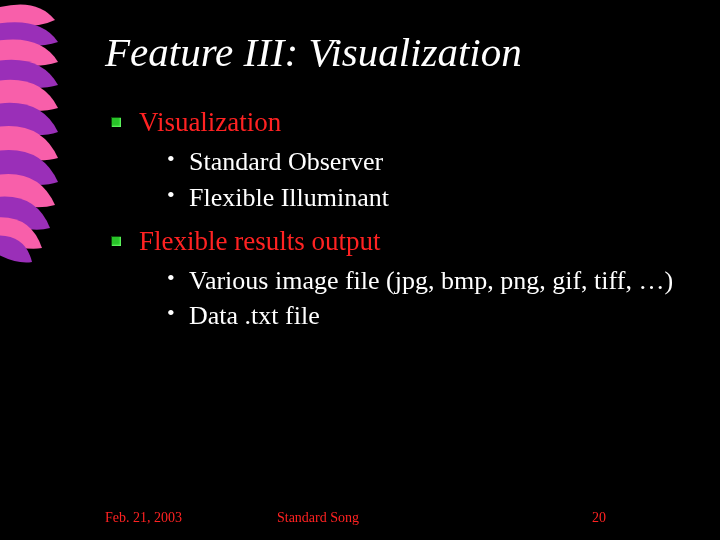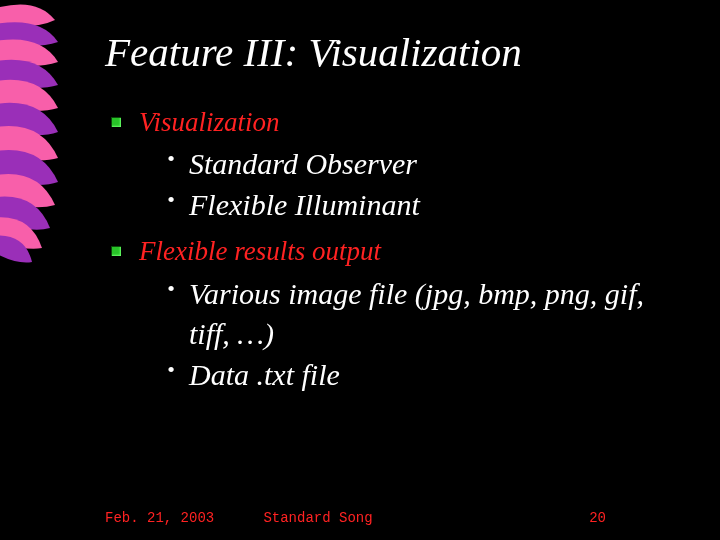--- a/index.html
+++ b/index.html
@@ -34,42 +34,41 @@
     list-style: none;
     padding-left: 0;
   }
   .level1 > li {
     position: relative;
     padding-left: 34px;
     font-size: 27px;
     color: #ff2222;
     margin-bottom: 4px;
     line-height: 1.35;
-    font-style: italic;
   }
   .level1 > li::before {
     content: "";
     position: absolute;
     left: 6px;
     top: 13px;
     width: 10px;
     height: 10px;
     background: #28c328;
     box-shadow: 1px 1px 0 #0a4a0a inset, -1px -1px 2px #6bff6b inset;
   }
   .level2 {
     list-style: none;
     padding-left: 28px;
     margin-top: 4px;
     margin-bottom: 8px;
   }
   .level2 > li {
     position: relative;
     padding-left: 22px;
-    font-size: 30px;
+    font-size: 26px;
     color: #ffffff;
     line-height: 1.35;
   }
   .level2 > li::before {
     content: "•";
     position: absolute;
     left: 0;
     top: 0;
     color: #ffffff;
     font-size: 22px;
@@ -78,21 +77,21 @@
     position: absolute;
     left: 0;
     bottom: 14px;
     width: 636px;
     padding: 0 30px;
     display: flex;
     justify-content: space-between;
     align-items: baseline;
     color: #ff2222;
     font-size: 14px;
-    font-family: Liberation Mono, monospace;
+    font-family: Liberation Serif, serif;
   }
   .footer .left { padding-left: 75px; }
   .footer .center { position: absolute; left: 50%; transform: translateX(-50%); }
   .footer .right { }
 </style>
 </head>
 <body>
 
 <div class="decor">
   <svg width="70" height="280" viewBox="0 0 70 280">

